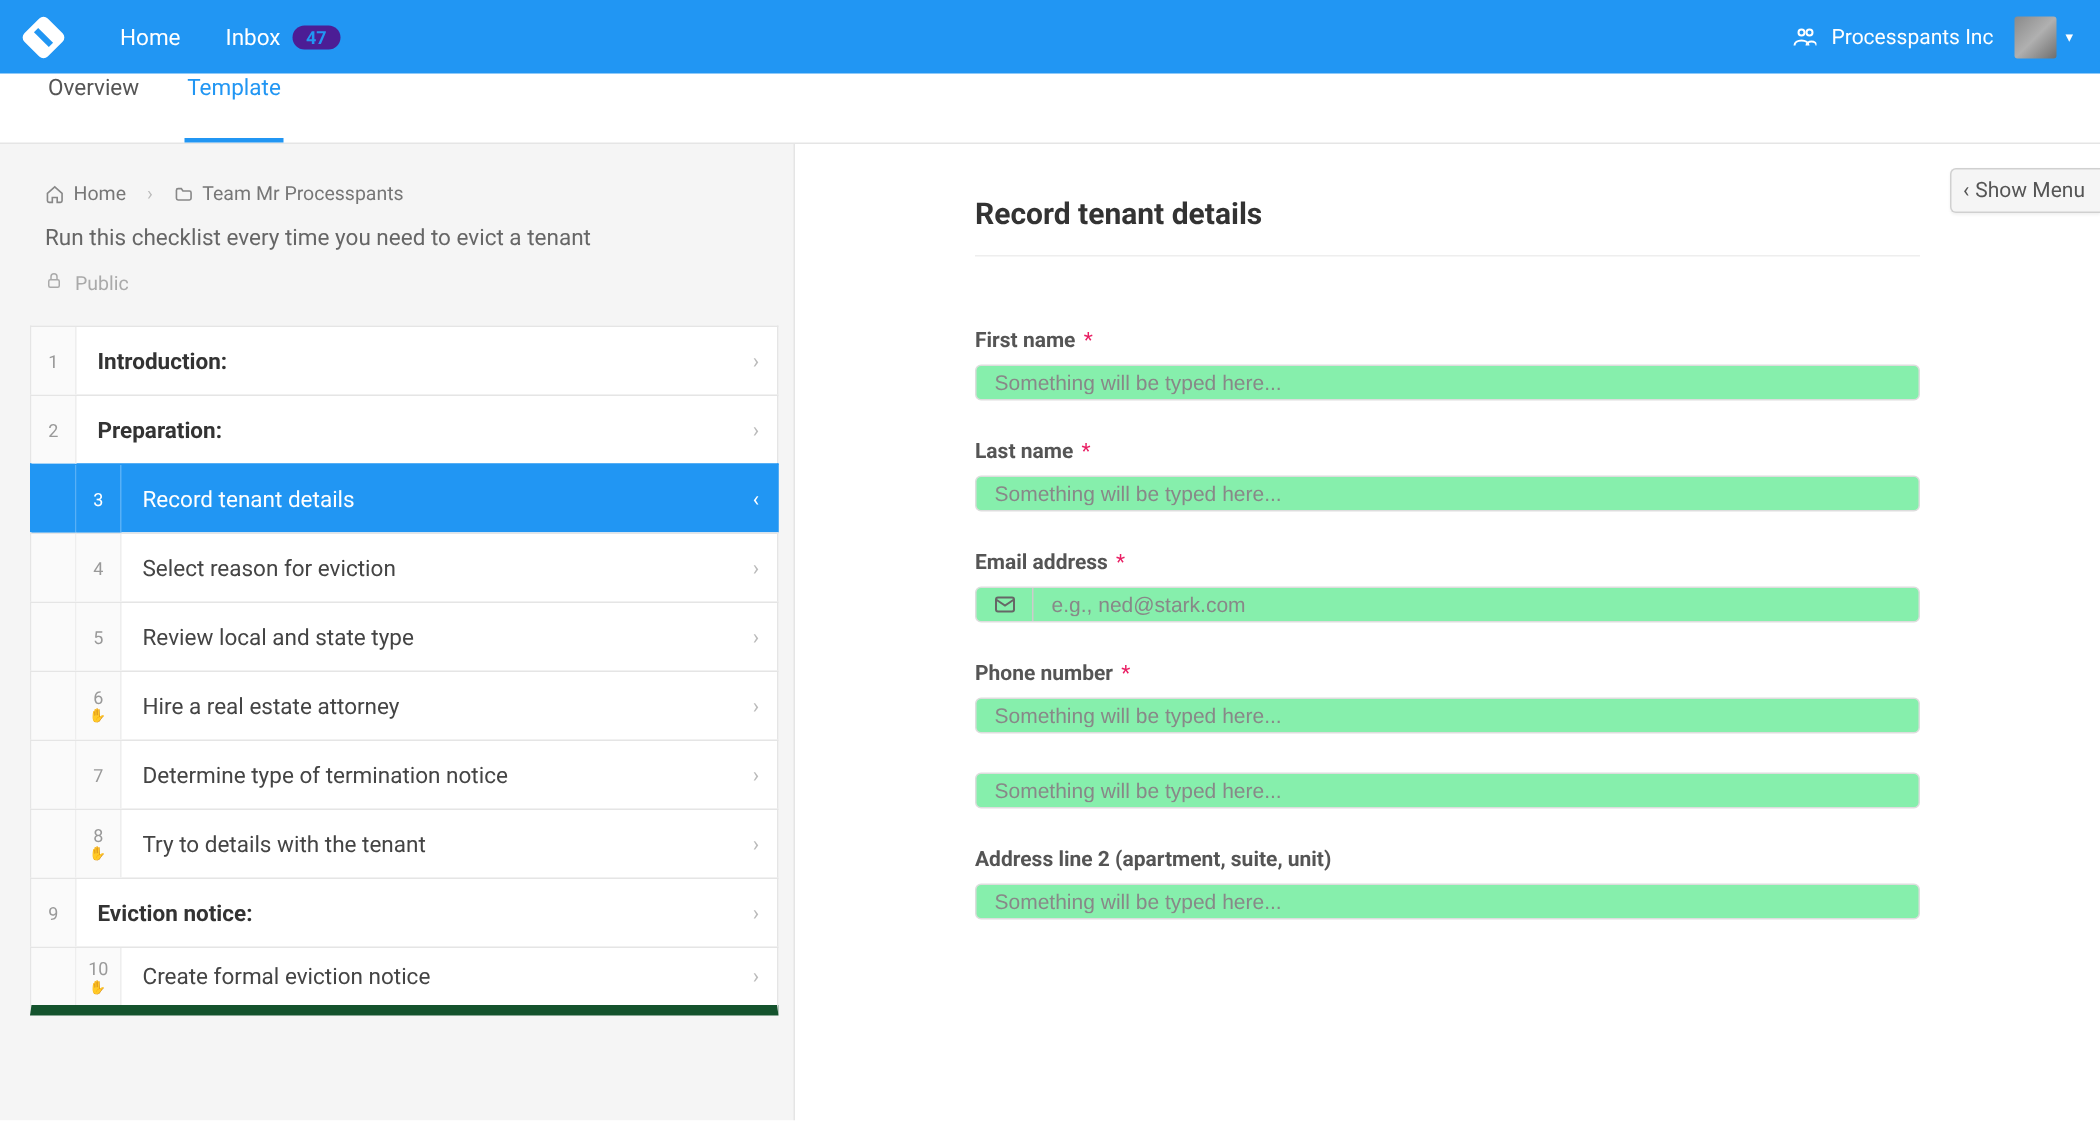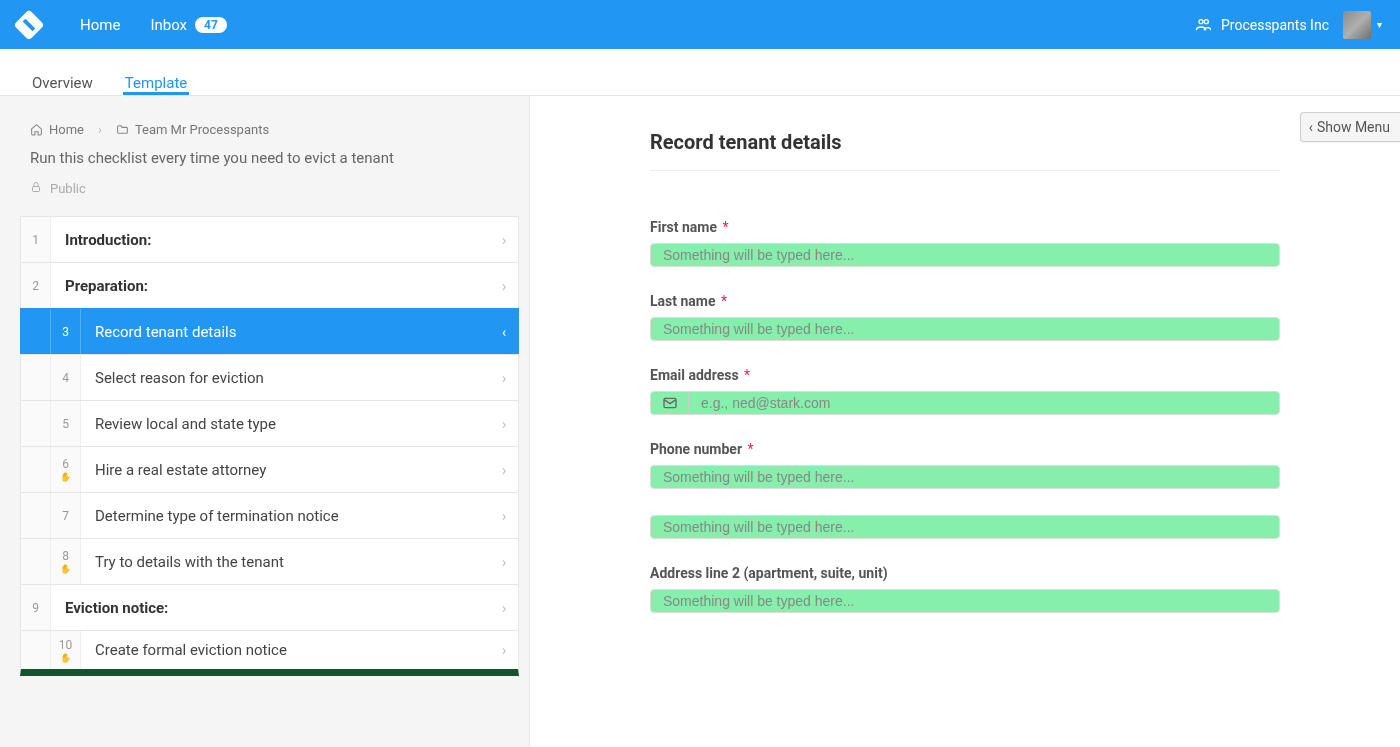--- a/index.html
+++ b/index.html
@@ -26,21 +26,21 @@
   .topbar .logo::after {
     content:"";
     position:absolute;
     left:4px; top:9px;
     width:14px; height:4px;
     background:#2196F3;
   }
   .topbar .nav-main { display:flex; align-items:center; gap:30px; font-size:15px; }
   .topbar .nav-main .nav-item { display:flex; align-items:center; gap:8px; cursor:pointer; }
   .topbar .badge {
-    background:#ffffff; color:#2196F3;
+    background:#4c1d95; color:#2196F3;
     font-size:12px; font-weight:700;
     border-radius:12px; padding:1px 9px;
   }
   .topbar .spacer { flex:1; }
   .topbar .org { display:flex; align-items:center; gap:10px; font-size:14px; cursor:pointer;justify-content:space-between; }
   .topbar .org-icon svg { display:block; }
   .topbar .avatar {
     width:28px; height:28px;
     background: linear-gradient(135deg,#8a8a8a 0%,#b0b0b0 50%,#6e6e6e 100%);
     margin-left:14px; border-radius:2px;
@@ -49,21 +49,21 @@
 
   
   .subtabs {
     height:47px;
     border-bottom:1px solid #e5e5e5;
     display:flex; align-items:stretch;
     padding:0 30px;
     font-size:15px;
   }
   .subtabs .tab {
-    display:flex; align-items:flex-end;
+    display:flex; align-items:flex-start;
     padding:0 2px; margin-right:28px;
     color:#555; cursor:pointer;
     border-bottom:3px solid transparent;
   }
   .subtabs .tab.active {
     color:#2196F3;
     border-bottom-color:#2196F3;
   }
 
   

